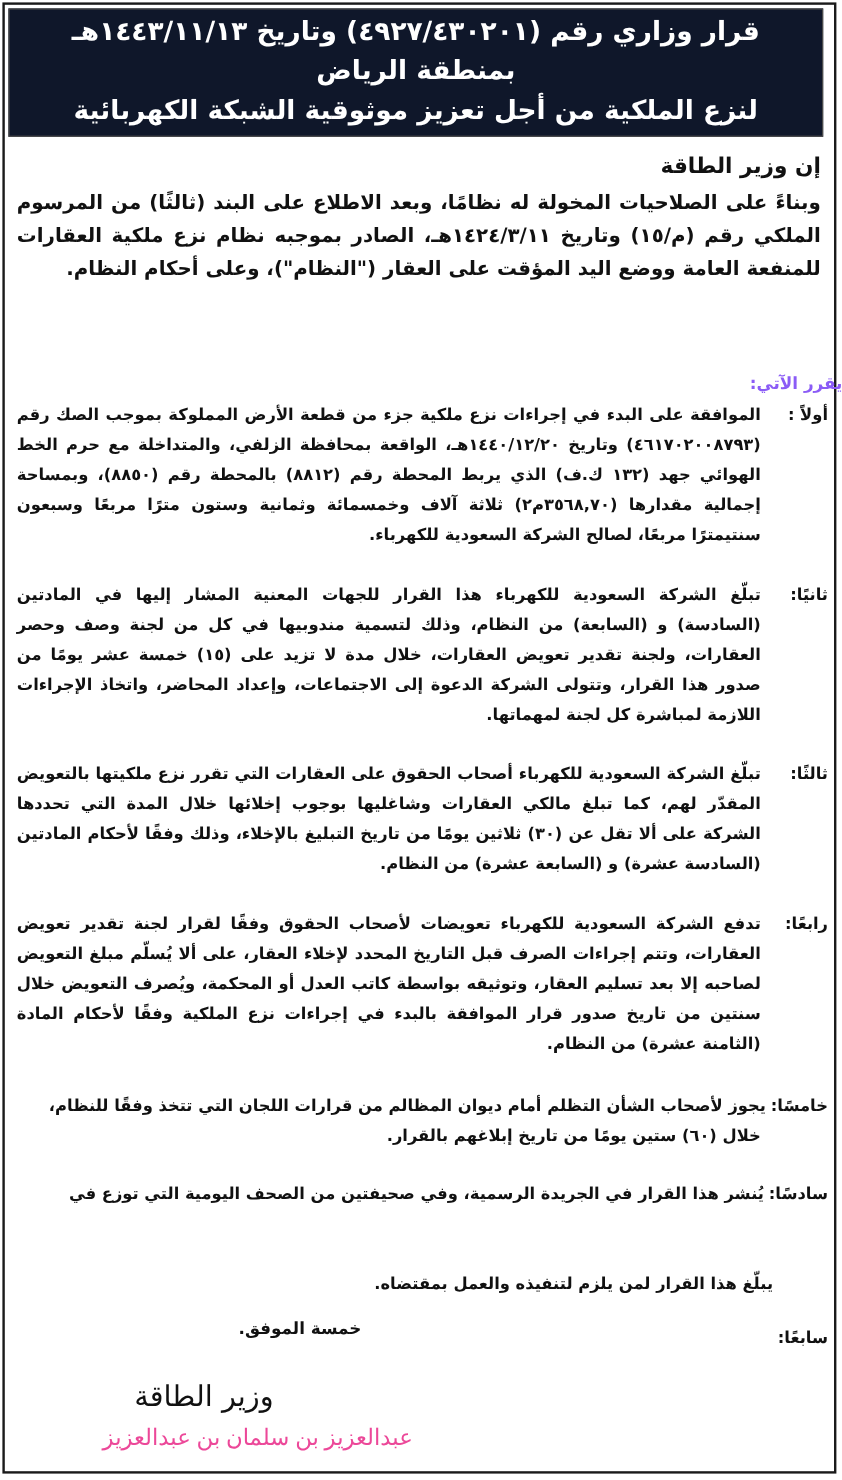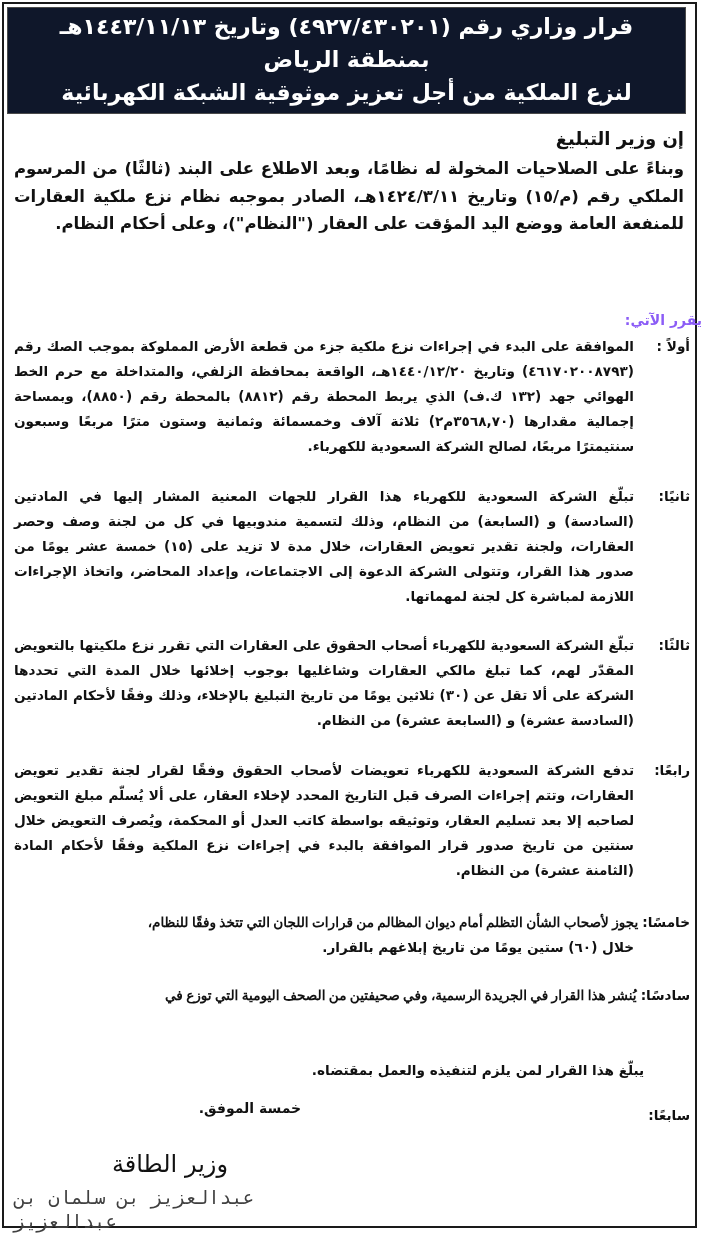--- a/index.html
+++ b/index.html
@@ -31,41 +31,41 @@
     display: flex; flex-direction: row;
   }
   .clause .label { flex: 0 0 auto; white-space: nowrap; }
   .clause .text { flex: 1 1 auto; text-align: justify; text-align-last: right; }
   .c1 { top: 334px; } .c1 .label { width: 56px; }
   .c2 { top: 484px; } .c2 .label { width: 56px; }
   .c3 { top: 633px; } .c3 .label { width: 56px; }
   .c4 { top: 758px; } .c4 .label { width: 56px; }
   .c5 { top: 910px; } .c5 .label { width: auto; }
   .c6 { top: 983px; } .c6 .label { width: auto; }
-  .c5 .text, .c6 .text { padding-right: 0; font-family: Liberation Serif, serif; }
+  .c5 .text, .c6 .text { padding-right: 0; }
   .c7 { top: 1058px; }
   .closing { position: absolute; left: 0; width: 500px; top: 1100px; text-align: center; direction: rtl;
     font-family: "DejaVu Sans", sans-serif; font-weight: bold; font-size: 14px; color: #111; }
   .sig-title { position: absolute; left: 80px; width: 180px; top: 1150px; text-align: center; direction: rtl;
     font-family: "DejaVu Sans", sans-serif; font-size: 24px; color: #111; }
-  .sig-name { position: absolute; left: 14px; width: 330px; top: 1186px; text-align: left; direction: rtl;
-    font-family: Liberation Mono, monospace; font-size: 19px; color: #404040; }
+  .sig-name { position: absolute; left: 14px; width: 330px; top: 1186px; text-align: right; direction: rtl;
+    font-family: Liberation Serif, serif; font-size: 19px; color: #ec4899; }
 </style>
 </head>
 <body>
 
 <div class="frame"></div>
 
 <div class="header">
   <div>قرار وزاري رقم (٤٩٢٧/٤٣٠٢٠١) وتاريخ ١٤٤٣/١١/١٣هـ</div>
   <div>بمنطقة الرياض</div>
   <div>لنزع الملكية من أجل تعزيز موثوقية الشبكة الكهربائية</div>
 </div>
 
-<div class="body-text intro-title">إن وزير التبليغ</div>
+<div class="body-text intro-title">إن وزير الطاقة</div>
 <div class="body-text intro-para">وبناءً على الصلاحيات المخولة له نظامًا، وبعد الاطلاع على البند (ثالثًا) من المرسوم الملكي رقم (م/١٥) وتاريخ ١٤٢٤/٣/١١هـ، الصادر بموجبه نظام نزع ملكية العقارات للمنفعة العامة ووضع اليد المؤقت على العقار ("النظام")، وعلى أحكام النظام.</div>
 
 <div class="decides">يقرر الآتي:</div>
 
 <div class="clause c1">
   <span class="label">أولاً :</span>
   <span class="text">الموافقة على البدء في إجراءات نزع ملكية جزء من قطعة الأرض المملوكة بموجب الصك رقم (٤٦١٧٠٢٠٠٨٧٩٣) وتاريخ ١٤٤٠/١٢/٢٠هـ، الواقعة بمحافظة الزلفي، والمتداخلة مع حرم الخط الهوائي جهد (١٣٢ ك.ف) الذي يربط المحطة رقم (٨٨١٢) بالمحطة رقم (٨٨٥٠)، وبمساحة إجمالية مقدارها (٣٥٦٨,٧٠م٢) ثلاثة آلاف وخمسمائة وثمانية وستون مترًا مربعًا وسبعون سنتيمترًا مربعًا، لصالح الشركة السعودية للكهرباء.</span>
 </div>
 
 <div class="clause c2">

